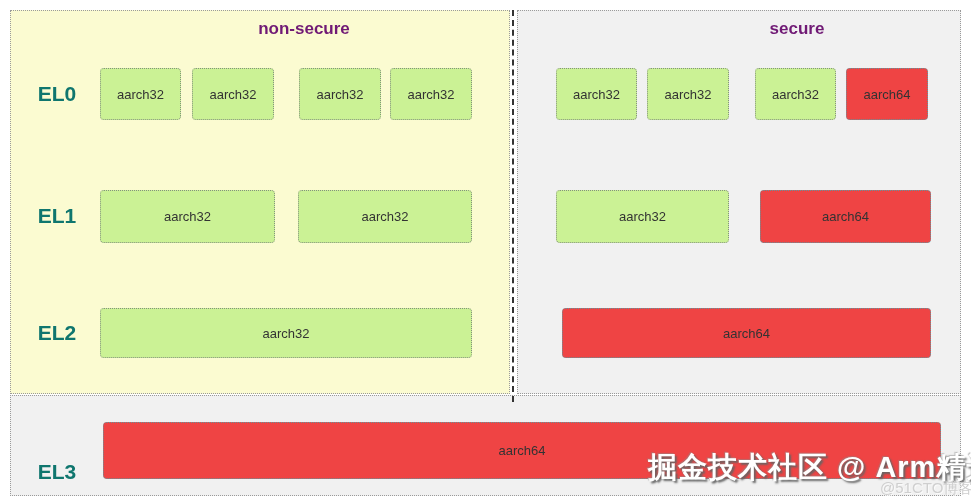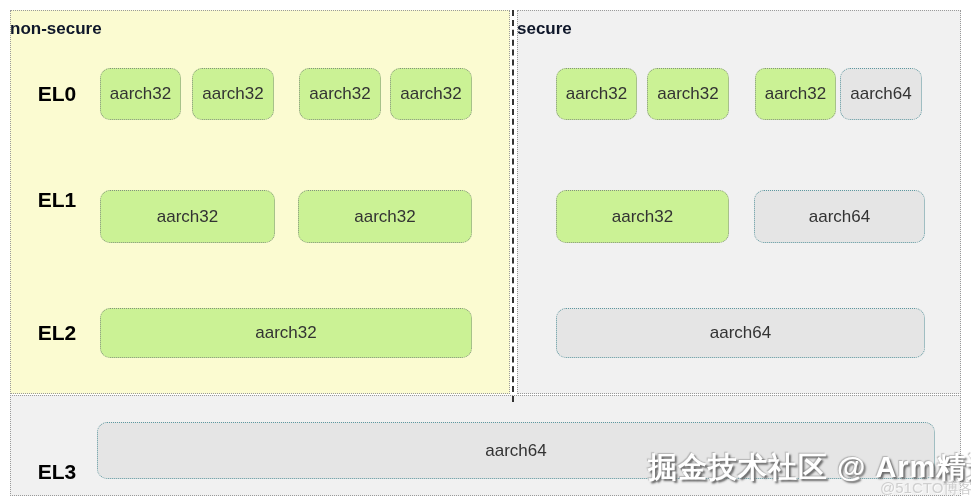--- a/index.html
+++ b/index.html
@@ -10,37 +10,38 @@
   }
   .panel { position:absolute; border:1px dotted #9a9a9a; box-sizing:border-box; }
   .panel-nonsecure { left:10px; top:10px; width:500px; height:384px; background:#fbfbd1; }
   .panel-secure   { left:517px; top:10px; width:444px; height:384px; background:#f1f1f1; }
   .panel-el3      { left:10px; top:395px; width:951px; height:101px; background:#f1f1f1; }
   .divider {
     position:absolute; left:512px; top:10px; height:392px; width:0;
     border-left:2px dashed #333333;
   }
   .panel-title {
-    position:absolute; top:19px; font-size:17px; font-weight:bold; color:#0f172a;
-    text-align:left;
+    position:absolute; top:19px; font-size:17px; font-weight:bold; color:#701a75;
+    text-align:center;
+    padding-left:44px;
   }
   .title-nonsecure { left:10px; width:500px; }
   .title-secure   { left:517px; width:472px; }
   .el-label {
     position:absolute; left:28px; width:58px; text-align:center;
-    font-size:21px; font-weight:bold; color:#000000;
+    font-size:21px; font-weight:bold; color:#0f766e;
   }
   .box {
     position:absolute; box-sizing:border-box;
-    border:1.5px dotted #84917f; border-radius:10px;
+    border:1.5px dotted #84917f; border-radius:4px;
     display:flex; align-items:center; justify-content:center;
-    font-size:17px; color:#333333;
+    font-size:13px; color:#333333;
   }
   .arch32 { background:#cbf295; }
-  .arch64 { background:#e5e5e5; border-color:#5d98a0; }
+  .arch64 { background:#ef4444; border-color:#5d98a0;margin-left:6px; }
   .watermark-main {
     position:absolute; left:648px; top:448px; width:320px;
     font-size:29px; font-weight:bold; color:#ffffff; letter-spacing:1px;
     text-shadow:2px 2px 2px rgba(100,100,100,0.95), -1px -1px 1px rgba(140,140,140,0.55);
     white-space:nowrap;
   }
   .watermark-sub {
     position:absolute; left:880px; top:479px;
     font-size:15px; color:#cfcfcf;
     text-shadow:1px 1px 1px rgba(255,255,255,0.8);
@@ -54,21 +55,21 @@
 
   <div class="panel panel-nonsecure"></div>
   <div class="panel panel-secure"></div>
   <div class="panel panel-el3"></div>
   <div class="divider"></div>
 
   <div class="panel-title title-nonsecure">non-secure</div>
   <div class="panel-title title-secure">secure</div>
 
   <div class="el-label" style="top:82px;">EL0</div>
-  <div class="el-label" style="top:188px;">EL1</div>
+  <div class="el-label" style="top:204px;">EL1</div>
   <div class="el-label" style="top:321px;">EL2</div>
   <div class="el-label" style="top:460px;">EL3</div>
 
   <div class="box arch32" style="left:100px; top:68px; width:81px; height:52px;">aarch32</div>
   <div class="box arch32" style="left:192px; top:68px; width:82px; height:52px;">aarch32</div>
   <div class="box arch32" style="left:299px; top:68px; width:82px; height:52px;">aarch32</div>
   <div class="box arch32" style="left:390px; top:68px; width:82px; height:52px;">aarch32</div>
 
   <div class="box arch32" style="left:556px; top:68px; width:81px; height:52px;">aarch32</div>
   <div class="box arch32" style="left:647px; top:68px; width:82px; height:52px;">aarch32</div>

